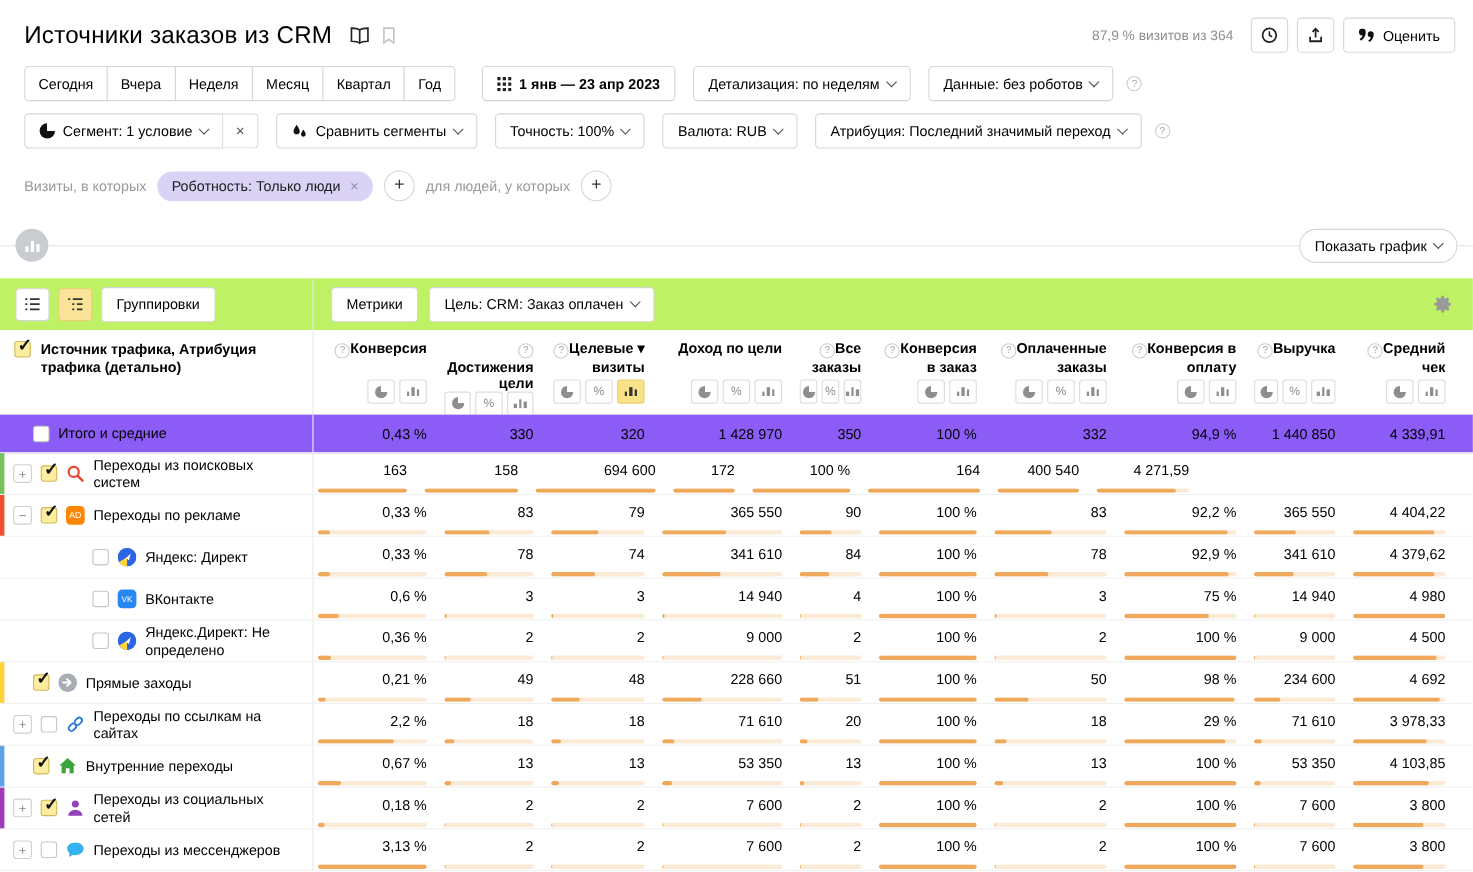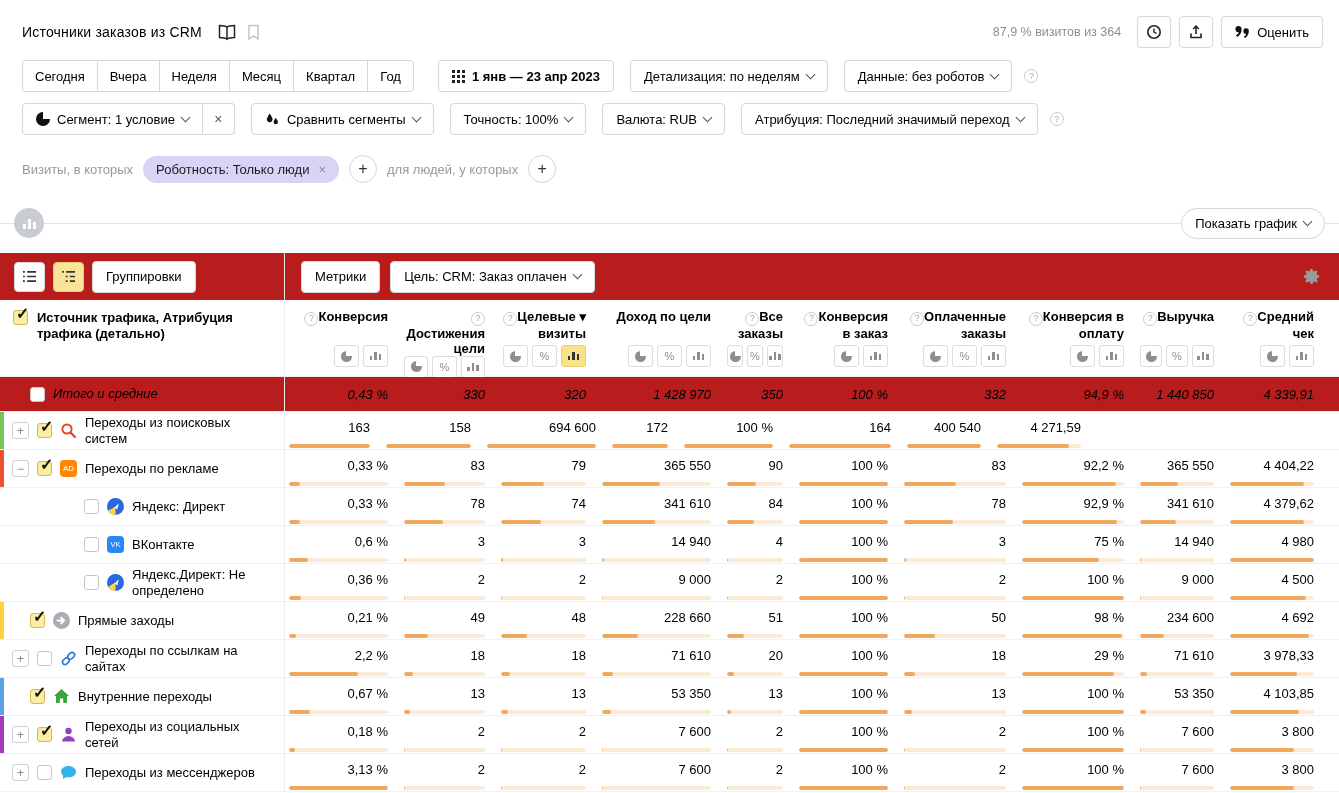--- a/index.html
+++ b/index.html
@@ -14,21 +14,21 @@
     display:inline-flex; align-items:center; gap:7px; cursor:pointer; white-space:nowrap;
   }
   .chev { width:7px; height:7px; border-right:1.5px solid #555; border-bottom:1.5px solid #555;
           transform:rotate(45deg); display:inline-block; margin-top:-4px; flex:none; }
   .help { display:inline-flex; width:14px; height:14px; border-radius:50%; border:1px solid #ccc;
           color:#a6a6a6; font-size:9px; align-items:center; justify-content:center; flex:none;
           font-weight:400; background:#fff; }
 
   
   .topbar { display:flex; align-items:center; padding:16px 16px 0 22px; }
-  .topbar h1 { font-size:14px; font-weight:400; margin:0 10px 0 0; letter-spacing:.2px; }
+  .topbar h1 { font-size:22px; font-weight:400; margin:0 10px 0 0; letter-spacing:.2px; }
   .title-icon { margin:0 5px; display:inline-flex; align-items:center; cursor:pointer; }
   .top-right { margin-left:auto; display:flex; align-items:center; gap:8px; }
   .visits-info { color:#8e8e8e; font-size:12.5px; margin-right:8px; }
   .icon-btn { width:34px; padding:0; justify-content:center; }
   .split { display:inline-flex; }
   .split .main { border-radius:4px 0 0 4px; }
   .split .arrow { border-radius:0 4px 4px 0; border-left:none; width:34px; justify-content:center; padding:0; }
 
   
   .frow { display:flex; align-items:center; padding:0 22px; }
@@ -55,21 +55,21 @@
   
   .divider-row { position:relative; margin-top:24px; height:32px; display:flex; align-items:center; padding:0 14px; }
   .divline { position:absolute; left:0; right:0; top:50%; height:1px; background:#e3e3e3; }
   .chart-circle { position:relative; z-index:1; width:30px; height:30px; border-radius:50%;
                   background:#c9cdd2; display:flex; align-items:flex-end; justify-content:center;
                   gap:2px; padding-bottom:9px; cursor:pointer; }
   .chart-circle i { display:block; width:3px; background:#fff; }
   .show-graph { position:relative; z-index:1; margin-left:auto; border-radius:17px; height:31px; }
 
   
-  .toolbar { margin-top:14px; height:47px; background:#b91c1c; display:flex; }
+  .toolbar { margin-top:14px; height:47px; background:#bef264; display:flex; }
   .tb-left { width:285px; height:100%; padding-left:14px; display:flex; gap:8px; align-items:center;
              border-right:1px solid #e6e6e6; flex:none; }
   .tgl { width:31px; height:30px; padding:0; justify-content:center; }
   .tgl.active { background:#fbe49a; border-color:#e6cd74; }
   .tb-right { flex:1; display:flex; align-items:center; gap:10px; padding:0 16px; height:100%; }
   .gear-btn { margin-left:auto; background:none; border:none; padding:0; width:24px; justify-content:center; }
 
   
   .thead { display:flex; height:77px; border-bottom:1px solid #ededed; }
   .dimcell { width:285px; flex:none; border-right:1px solid #ececec; padding:10px 10px 0 13px;
@@ -81,21 +81,21 @@
   .micon { width:25px; height:22px; border:1px solid #ddd; border-radius:3px; padding:0; justify-content:center; }
   .micon.active { background:#fae289; border-color:#e8cf6d; }
   .pieG { width:11px; height:11px; border-radius:50%;
           background:conic-gradient(from 90deg, #8e8e8e 0 270deg, #fff 270deg 360deg); }
   .pctG { color:#8e8e8e; font-size:11px; }
   .barsG { display:flex; align-items:flex-end; gap:2px; }
   .barsG i { width:2.5px; background:#8e8e8e; display:block; }
   .micon.active .barsG i { background:#333; }
 
   .trow { display:flex; min-height:38px; border-bottom:1px solid #f0f0f0; position:relative; }
-  .trow.totals { background:#b91c1c; min-height:35px;font-style:italic; }
+  .trow.totals { background:#8b5cf6; min-height:35px; }
   .dcell { width:285px; flex:none; border-right:1px solid #ececec; display:flex; align-items:center;
            gap:8px; padding-top:2px; padding-bottom:2px; padding-right:8px; position:relative; }
   .pl-exp { padding-left:12px; } .pl-plain { padding-left:30px; } .pl-child { padding-left:84px; }
   .strip { position:absolute; left:0; top:0; bottom:0; width:4px; }
   .exp { width:17px; height:17px; border:1px solid #cfcfcf; border-radius:3px; background:#fff;
          color:#888; font-size:12px; padding:0; justify-content:center; flex:none; }
   .cb { width:15px; height:15px; border:1px solid #c6c6c6; border-radius:3px; background:#fff;
         flex:none; position:relative; cursor:pointer; }
   .cb.on { background:#fdeda1; border-color:#d3b855; }
   .cb.on::after { content:"✓"; position:absolute; left:2px; top:-7px; font-size:16px; font-weight:700; color:#111; }

